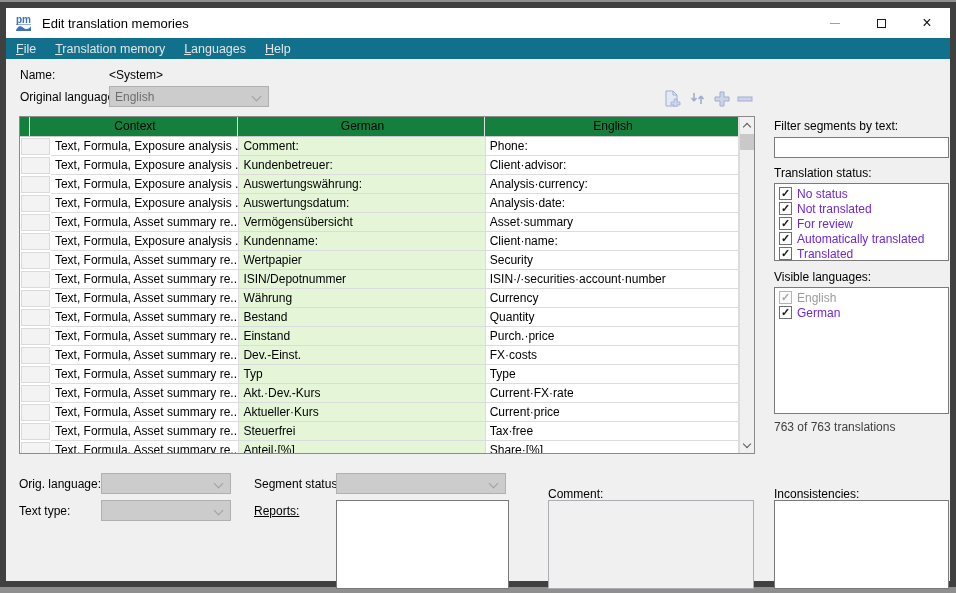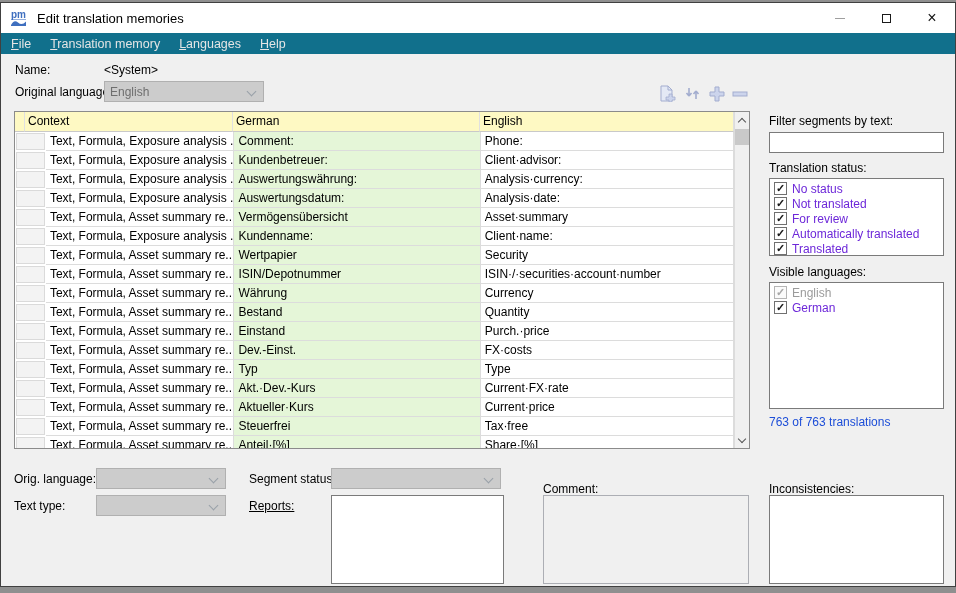--- a/index.html
+++ b/index.html
@@ -1,20 +1,20 @@
 <!DOCTYPE html>
 <html><head>
 <meta charset="utf-8">
 <style>
   * { margin:0; padding:0; box-sizing:border-box; }
   html,body { width:956px; height:593px; overflow:hidden;
     font-family:"Liberation Sans", sans-serif; background:#8f8f8f; }
   .screen { position:relative; width:956px; height:593px; background:#8f8f8f; }
   .window { position:absolute; left:0; top:2px; width:956px; height:585px;
-    background:#f0f0f0; border:1px solid #404040; }
+    background:#f0f0f0; border:6px solid #404040; }
 
   
   .titlebar { position:absolute; left:0; top:0; width:100%; height:30px; background:#ffffff;
     display:flex; align-items:center; }
   .app-icon { width:20px; height:18px; margin-left:9px; display:inline-block; }
   .title { font-size:13px; color:#000; margin-left:7px;text-align:center; }
   .winbtns { position:absolute; right:0; top:0; height:30px; display:flex; }
   .winbtn { width:46px; height:30px; display:flex; align-items:center; justify-content:center; cursor:default; }
   .glyph-min { width:10px; height:1px; background:#9f9f9f; display:block; }
   .glyph-max { width:9px; height:9px; border:1px solid #1a1a1a; display:block; }
@@ -32,21 +32,21 @@
     display:flex; align-items:center; padding-left:5px; font-size:12px; color:#6e6e6e; }
   .combo .chev { position:absolute; right:8px; top:6px; width:7px; height:7px;
     border-right:1px solid #98a0a8; border-bottom:1px solid #98a0a8; transform:rotate(45deg); }
 
   
   .toolicon { position:absolute; width:18px; height:17px; top:82px; }
 
   
   .tm-table { position:absolute; left:13px; top:108px; width:736px; height:338px;
     background:#ffffff; border:1px solid #8b8b8b; overflow:hidden; }
-  .thead { display:flex; width:719px; height:20px; background:#fef9c3; }
+  .thead { display:flex; width:719px; height:20px; background:#15803d;text-align:center; }
   .th { font-size:12px; color:#000; border-right:1px solid #e0e0e0; border-bottom:1px solid #c9c9c9;
     padding:2px 0 0 3px; white-space:nowrap; overflow:hidden; }
   .th-corner { width:10px; } .th-ctx { width:208px; } .th-ger { width:247px; } .th-eng { width:254px; }
   .tbody { width:719px; }
   .trow { display:flex; width:719px; height:19px; }
   .td { font-size:12px; color:#000; border-right:1px solid #dcdcdc; border-bottom:1px solid #dcdcdc;
     padding:1px 0 0 4px; white-space:nowrap; overflow:hidden; line-height:16px; }
   .td-hdr { width:29px; background:#f3f3f3; border:1px solid #dadada; margin:1px;
     height:17px; padding:0; }
   .td-ctx { width:189px; }
@@ -64,21 +64,21 @@
   .input-box { position:absolute; background:#ffffff; border:1px solid #7a7a7a; }
   .disabled-box { position:absolute; background:#f0f0f0; border:1px solid #acaeb4; }
   .check-list { padding-top:2px; overflow:hidden; }
   .cb-item { display:flex; align-items:center; height:15px; padding-left:4px; }
   .cb-box { width:13px; height:13px; background:#ffffff; border:1px solid #707070;
     display:flex; align-items:center; justify-content:center; flex:0 0 13px;
     font-size:11px; font-weight:bold; color:#1a1a1a; line-height:11px; }
   .cb-label { font-size:12px; color:#6d28d9; margin-left:5px; white-space:nowrap; }
   .cb-item.disabled .cb-box { border-color:#b5b5b5; color:#a8a8a8; background:#fbfbfb; }
   .cb-item.disabled .cb-label { color:#9b9b9b; }
-  .summary { position:absolute; font-size:12px; color:#1d4ed8; }
+  .summary { position:absolute; font-size:12px; color:#404040; }
 </style>
 </head>
 <body>
 
 <div class="screen">
   <div class="window">
 
     <div class="titlebar">
       <span class="app-icon">
         <svg width="20" height="18" viewBox="0 0 20 18">

